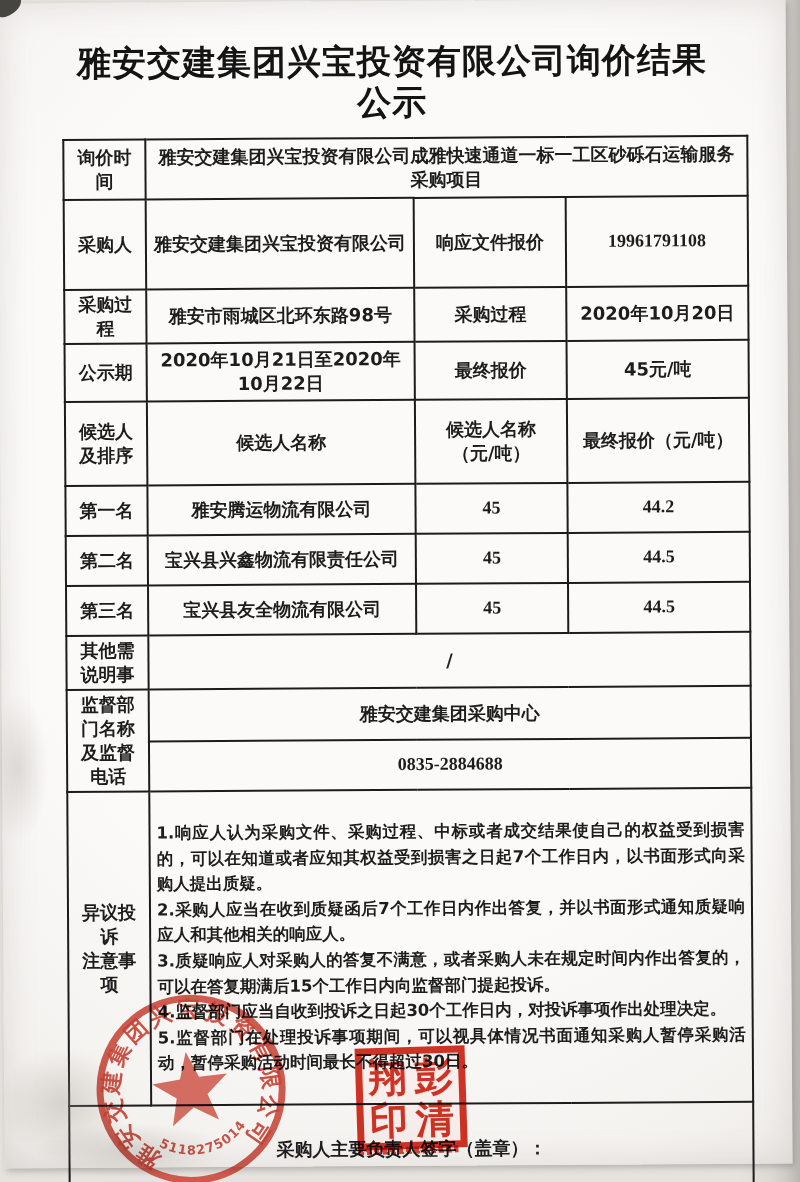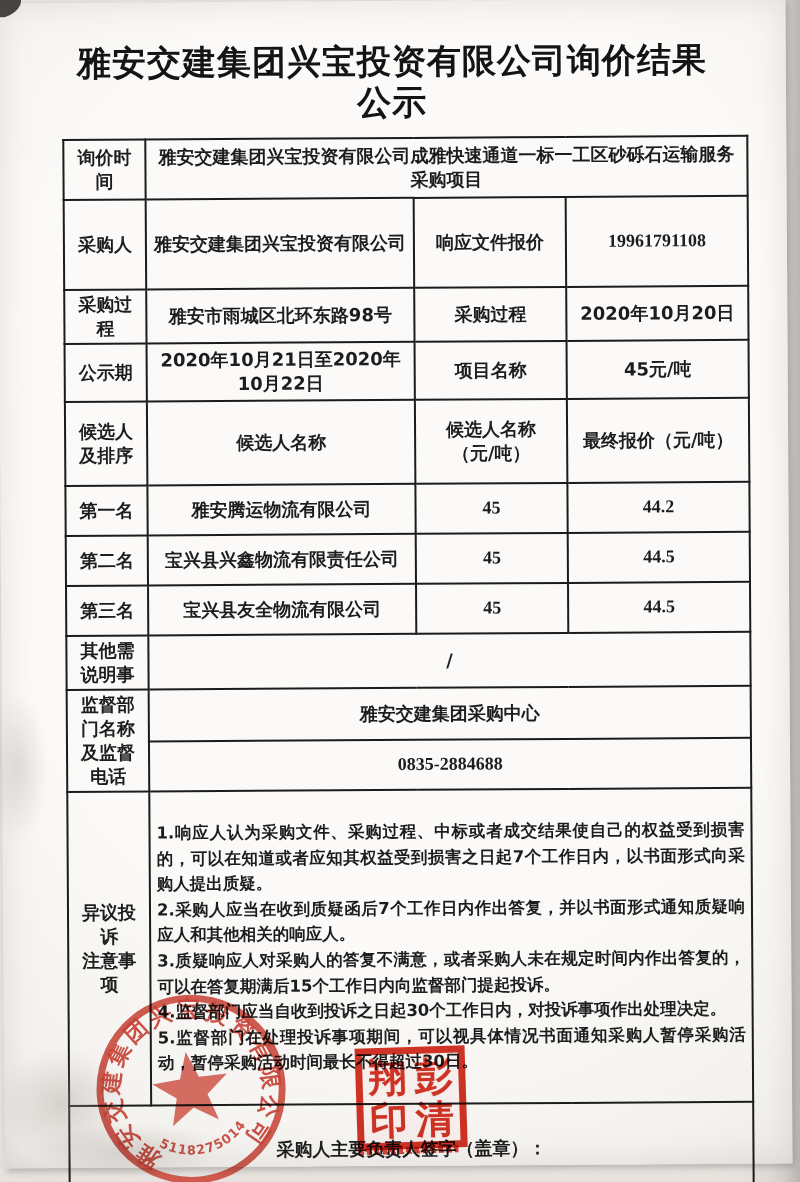--- a/index.html
+++ b/index.html
@@ -120,21 +120,21 @@
       <tr class="r-inquiry">
         <td>采购过程</td>
         <td>雅安市雨城区北环东路98号</td>
         <td>采购过程</td>
         <td>2020年10月20日</td>
       </tr>
 
       <tr class="r-publicity">
         <td>公示期</td>
         <td>2020年10月21日至2020年10月22日</td>
-        <td>项目名称</td>
+        <td>最终报价</td>
         <td>45元/吨</td>
       </tr>
 
       <tr class="r-candhead">
         <td class="prewrap">候选人
 及排序</td>
         <td>候选人名称</td>
         <td class="prewrap">候选人名称
 （元/吨）</td>
         <td>最终报价（元/吨）</td>

